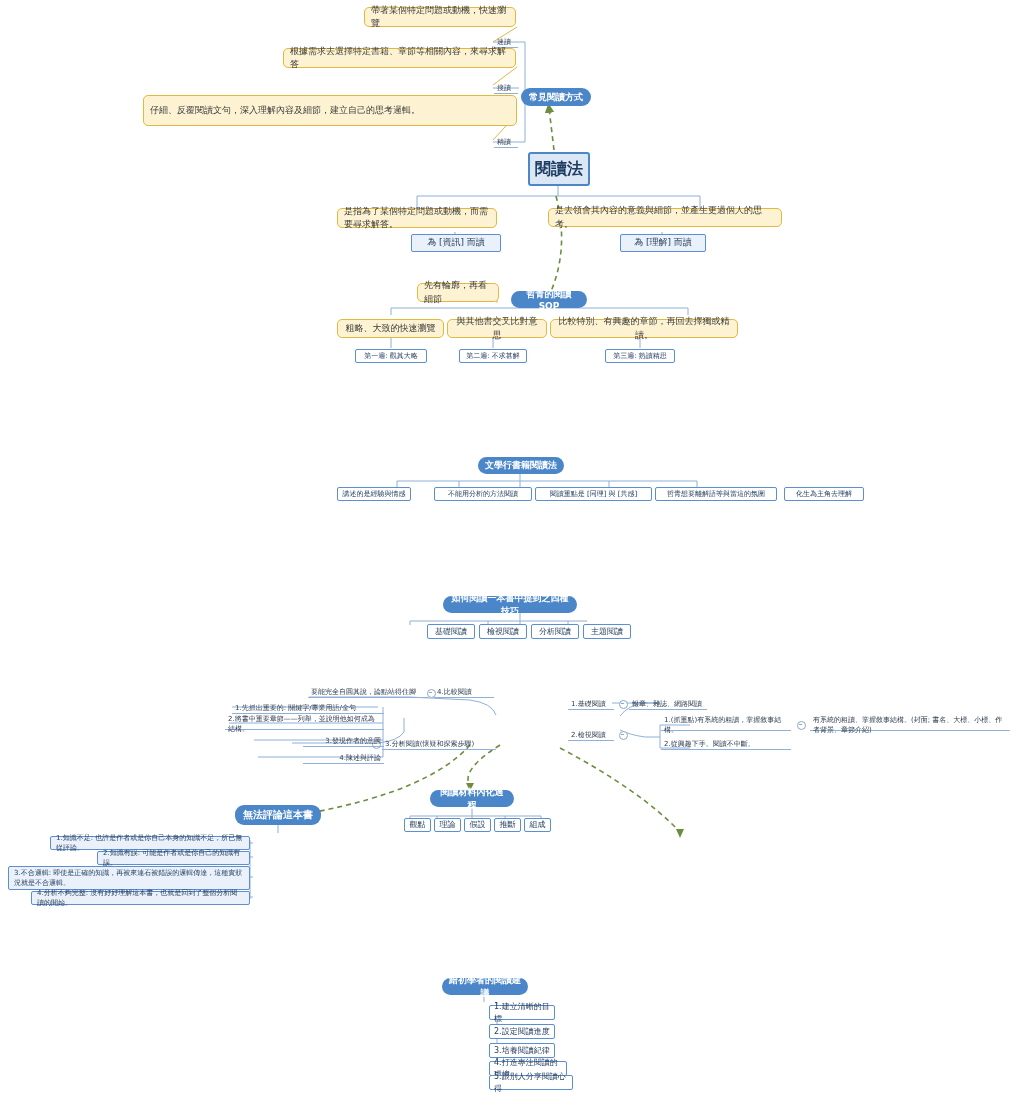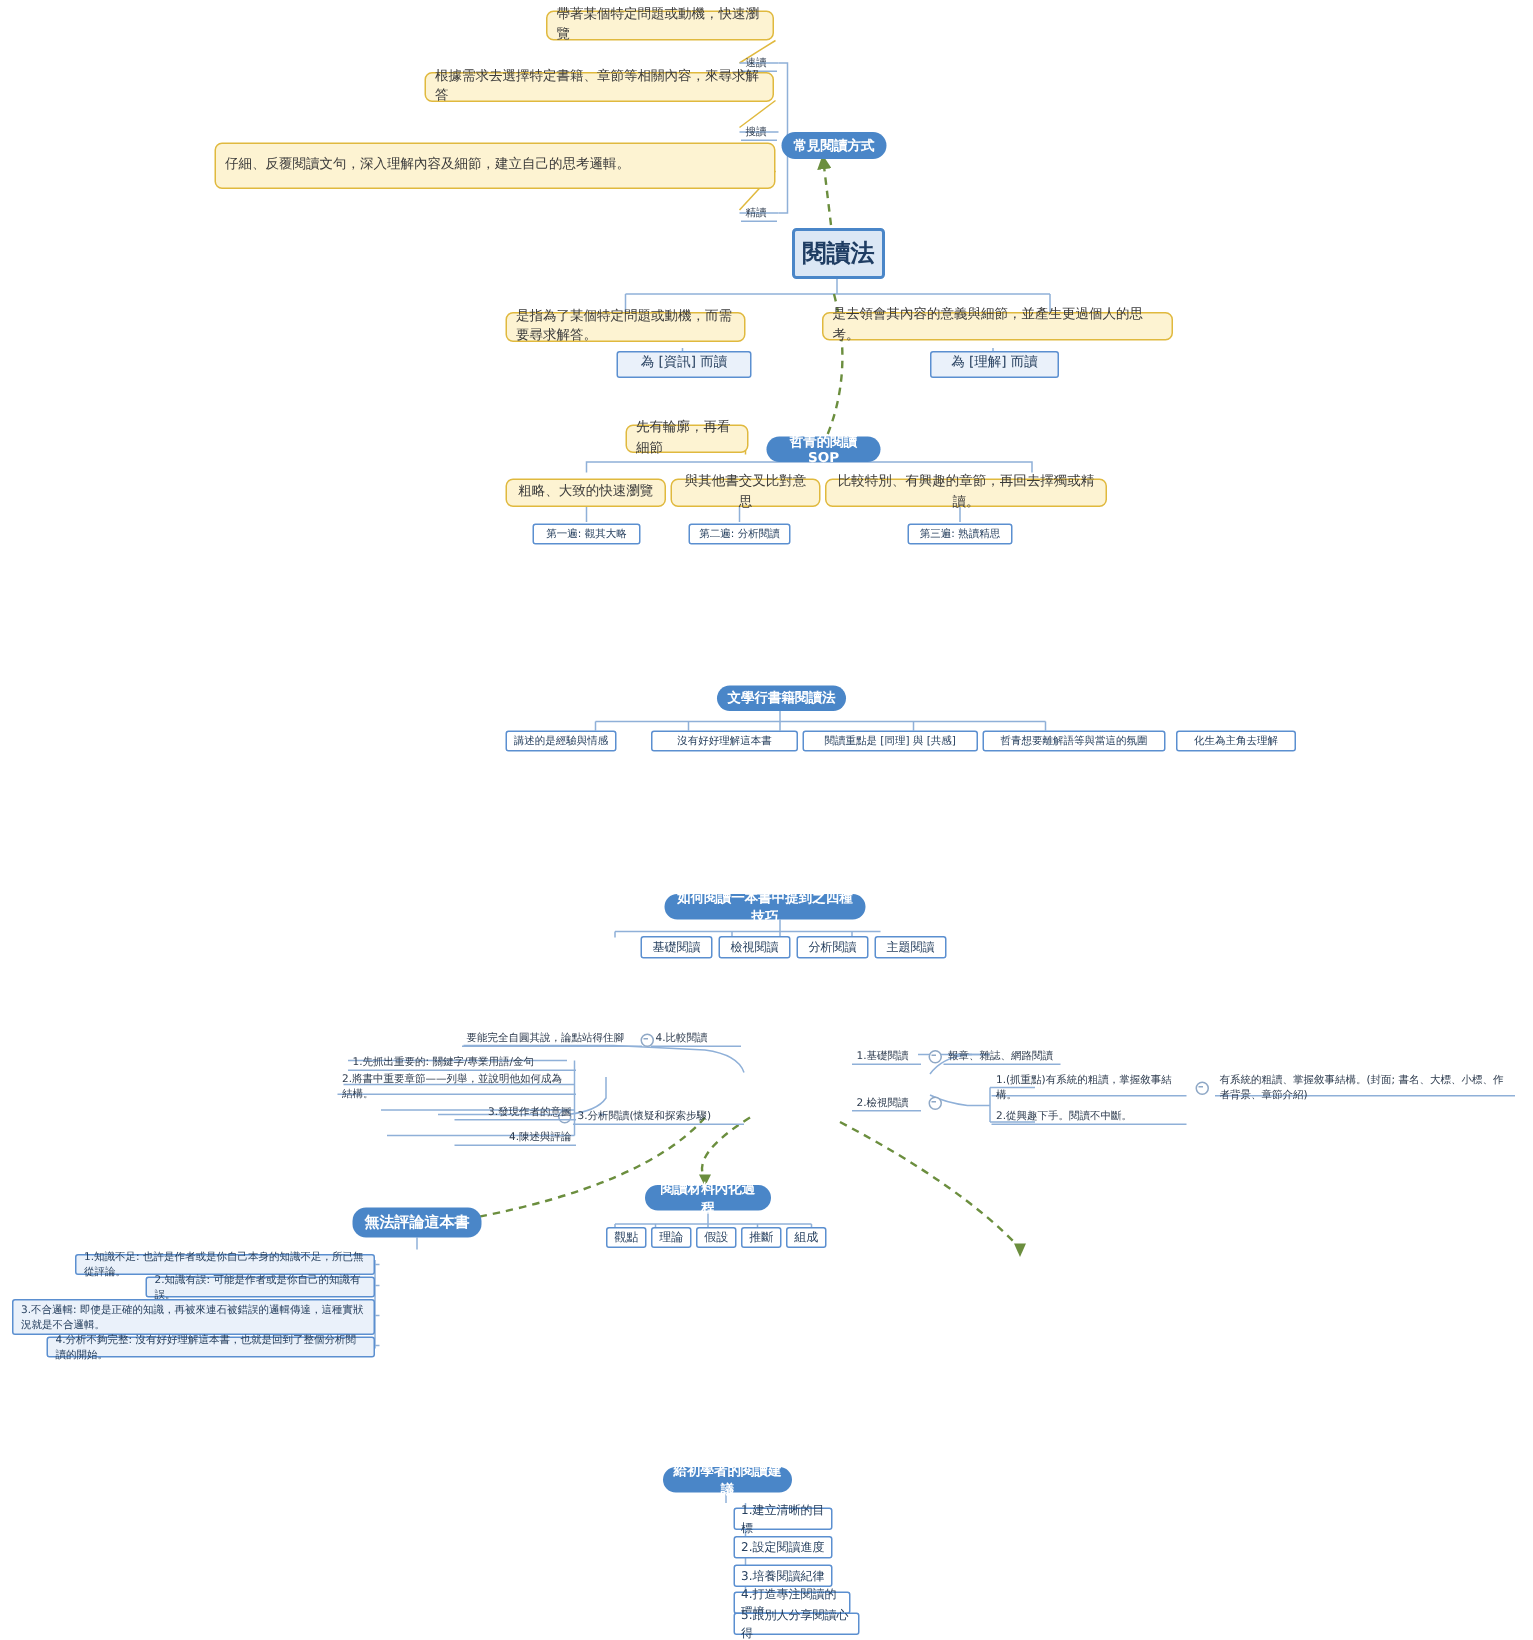--- a/index.html
+++ b/index.html
@@ -170,37 +170,37 @@
   <div class="node yellow fs9" style="left:337px;top:319px;width:107px;height:19px;justify-content:center;text-align:center;">
     <span>粗略、大致的快速瀏覽</span>
   </div>
   <div class="node white-box fs7" style="left:355px;top:349px;width:72px;height:14px;justify-content:center;text-align:center;">
     <span>第一遍: 觀其大略</span>
   </div>
   <div class="node yellow fs9" style="left:447px;top:319px;width:100px;height:19px;justify-content:center;text-align:center;">
     <span>與其他書交叉比對意思</span>
   </div>
   <div class="node white-box fs7" style="left:459px;top:349px;width:68px;height:14px;justify-content:center;text-align:center;">
-    <span>第二遍: 分析閱讀</span>
+    <span>第二遍: 不求甚解</span>
   </div>
   <div class="node yellow fs9" style="left:550px;top:319px;width:188px;height:19px;justify-content:center;text-align:center;">
     <span>比較特別、有興趣的章節，再回去擇獨或精讀。</span>
   </div>
   <div class="node white-box fs7" style="left:605px;top:349px;width:70px;height:14px;justify-content:flex-end;text-align:center;">
     <span>第三遍: 熟讀精思</span>
   </div>
 
   <div class="node pill fs9" style="left:478px;top:457px;width:86px;height:17px;">
     <span>文學行書籍閱讀法</span>
   </div>
   <div class="node white-box fs7" style="left:337px;top:487px;width:74px;height:14px;justify-content:center;text-align:center;">
     <span>講述的是經驗與情感</span>
   </div>
   <div class="node white-box fs7" style="left:434px;top:487px;width:98px;height:14px;justify-content:center;text-align:center;">
-    <span>沒有好好理解這本書</span>
+    <span>不能用分析的方法閱讀</span>
   </div>
   <div class="node white-box fs7" style="left:535px;top:487px;width:117px;height:14px;justify-content:center;text-align:center;">
     <span>閱讀重點是 [同理] 與 [共感]</span>
   </div>
   <div class="node white-box fs7" style="left:655px;top:487px;width:122px;height:14px;justify-content:center;text-align:center;">
     <span>哲青想要離解語等與當這的氛圍</span>
   </div>
   <div class="node white-box fs7" style="left:784px;top:487px;width:80px;height:14px;justify-content:center;text-align:center;">
     <span>化生為主角去理解</span>
   </div>

